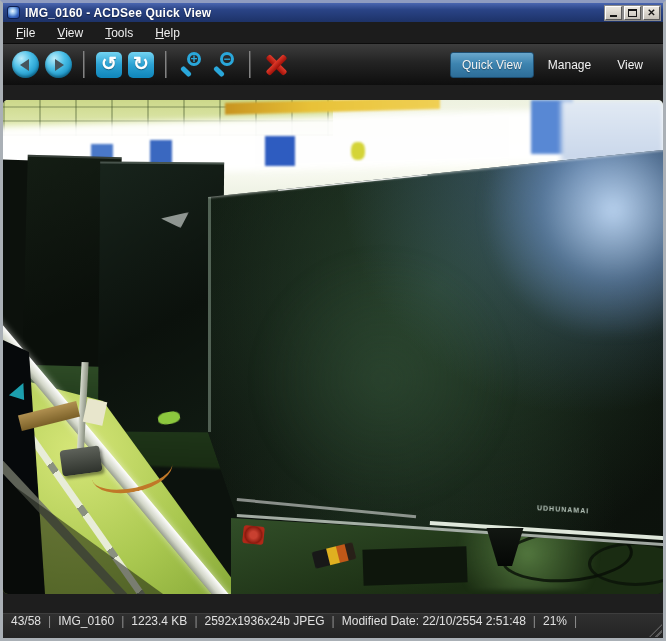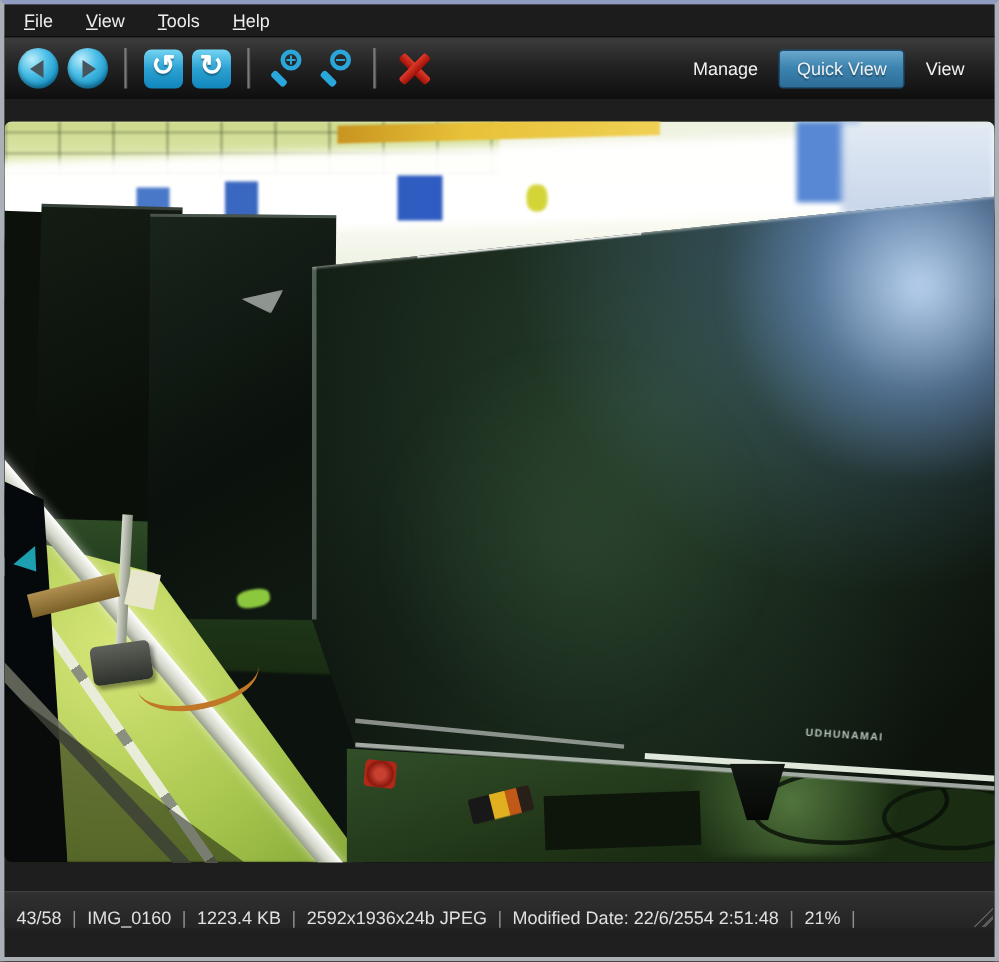--- a/index.html
+++ b/index.html
@@ -217,34 +217,49 @@
     transform-origin:0 0; transform:rotate(3.7deg); filter:blur(.5px); }
   .brand { left:534px; top:407px; width:90px; color:rgba(215,230,220,.8);
     font-size:7px; font-weight:bold; letter-spacing:1px; transform:rotate(3.6deg);
     filter:blur(.35px); white-space:nowrap; }
   .stand { left:480px; top:428px; width:44px; height:38px;
     clip-path:polygon(8% 0, 92% 0, 66% 100%, 34% 100%);
     background:linear-gradient(#121712,#050705); }
 
   
   .statusbar {
-    position:relative; height:25px; display:flex; align-items:flex-end;
+    position:relative; height:25px; display:flex; align-items:flex-start;
     background:linear-gradient(180deg,#303030,#242424); border-top:1px solid #3e3e3e;
     color:#e0e0e0; font-size:12px; padding:0 8px; white-space:nowrap;
   }
   .sb-sep { color:#909090; margin:0 7px; }
   .grip { position:absolute; right:1px; bottom:1px; width:13px; height:13px;
     clip-path:polygon(100% 0, 100% 100%, 0 100%);
     background:repeating-linear-gradient(135deg, transparent 0 3px, #5c5c5c 3px 5px); }
 </style>
 </head>
 <body>
 
 <div class="window">
 
+  <div class="titlebar">
+    <span class="title-icon"></span>
+    <span class="title-text">IMG_0160 - ACDSee Quick View</span>
+    <span class="win-controls">
+      <span class="win-btn">
+          <span class="min-glyph"></span>
+        </span>
+      <span class="win-btn">
+          <span class="max-glyph"></span>
+        </span>
+      <span class="win-btn">
+          <span class="close-glyph">✕</span>
+        </span>
+    </span>
+  </div>
 
   <div class="menubar">
     <span class="menu-item"><span class="accel">F</span><span>ile</span></span>
     <span class="menu-item"><span class="accel">V</span><span>iew</span></span>
     <span class="menu-item"><span class="accel">T</span><span>ools</span></span>
     <span class="menu-item"><span class="accel">H</span><span>elp</span></span>
   </div>
 
   <div class="toolbar">
     <span class="nav-btn">
@@ -267,22 +282,22 @@
       <span class="sign">−</span>
       <span class="handle"></span>
     </span>
     <span class="tb-sep"></span>
     <span class="del-btn">
         <i></i>
         <i></i>
       </span>
 
     <span class="mode-area">
+      <span class="mode-btn active">Quick View</span>
       <span class="mode-btn">Manage</span>
-      <span class="mode-btn active">Quick View</span>
       <span class="mode-btn">View</span>
     </span>
   </div>
 
   <div class="content">
     <div class="photo">
       <div class="sky"></div>
       <div class="ceiling"></div>
       <div class="beam"></div>
       <div class="whiteband"></div>
@@ -338,20 +353,20 @@
 
   <div class="statusbar">
     <span>43/58</span>
     <span class="sb-sep">|</span>
     <span>IMG_0160</span>
     <span class="sb-sep">|</span>
     <span>1223.4 KB</span>
     <span class="sb-sep">|</span>
     <span>2592x1936x24b JPEG</span>
     <span class="sb-sep">|</span>
-    <span>Modified Date: 22/6/2554 2:51:48</span>
+    <span>Modified Date: 22/10/2554 2:51:48</span>
     <span class="sb-sep">|</span>
     <span>21%</span>
     <span class="sb-sep">|</span>
     <span class="grip"></span>
   </div>
 
 </div>
 
 </body></html>

